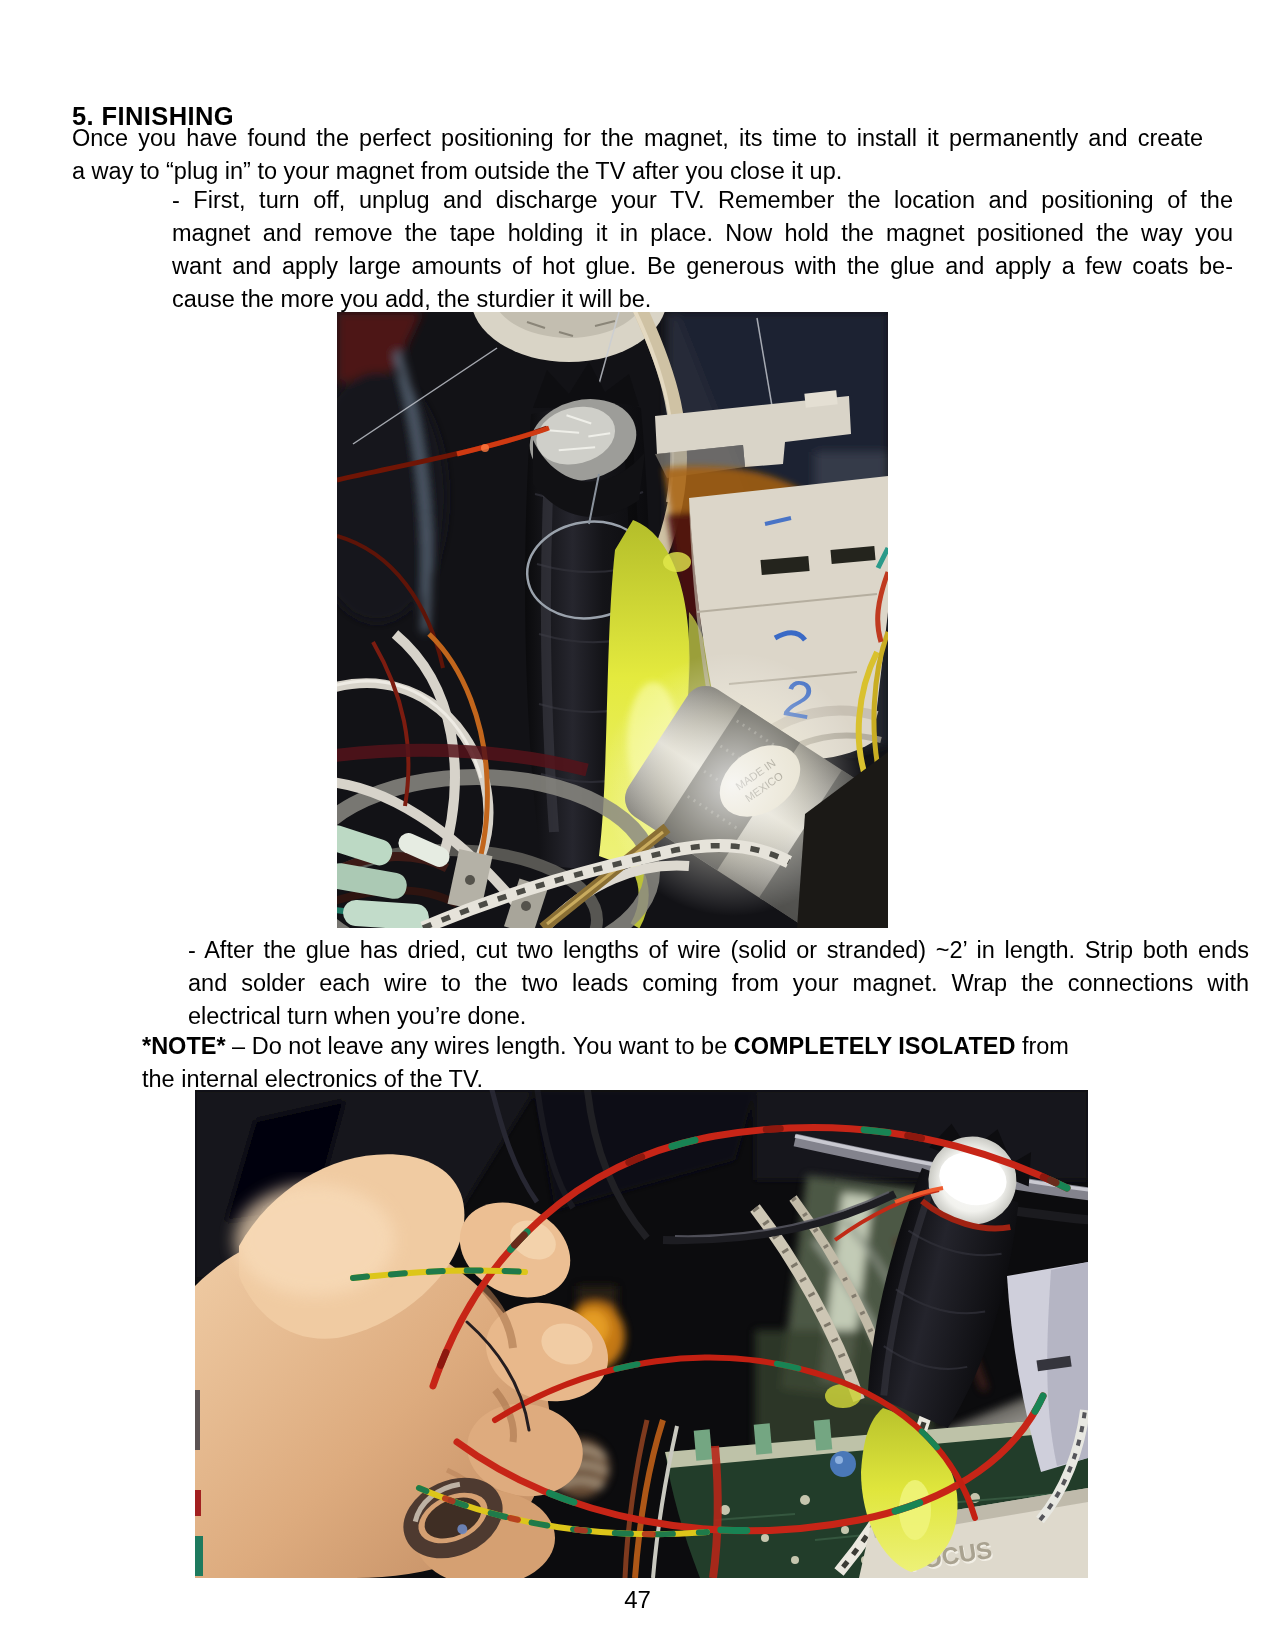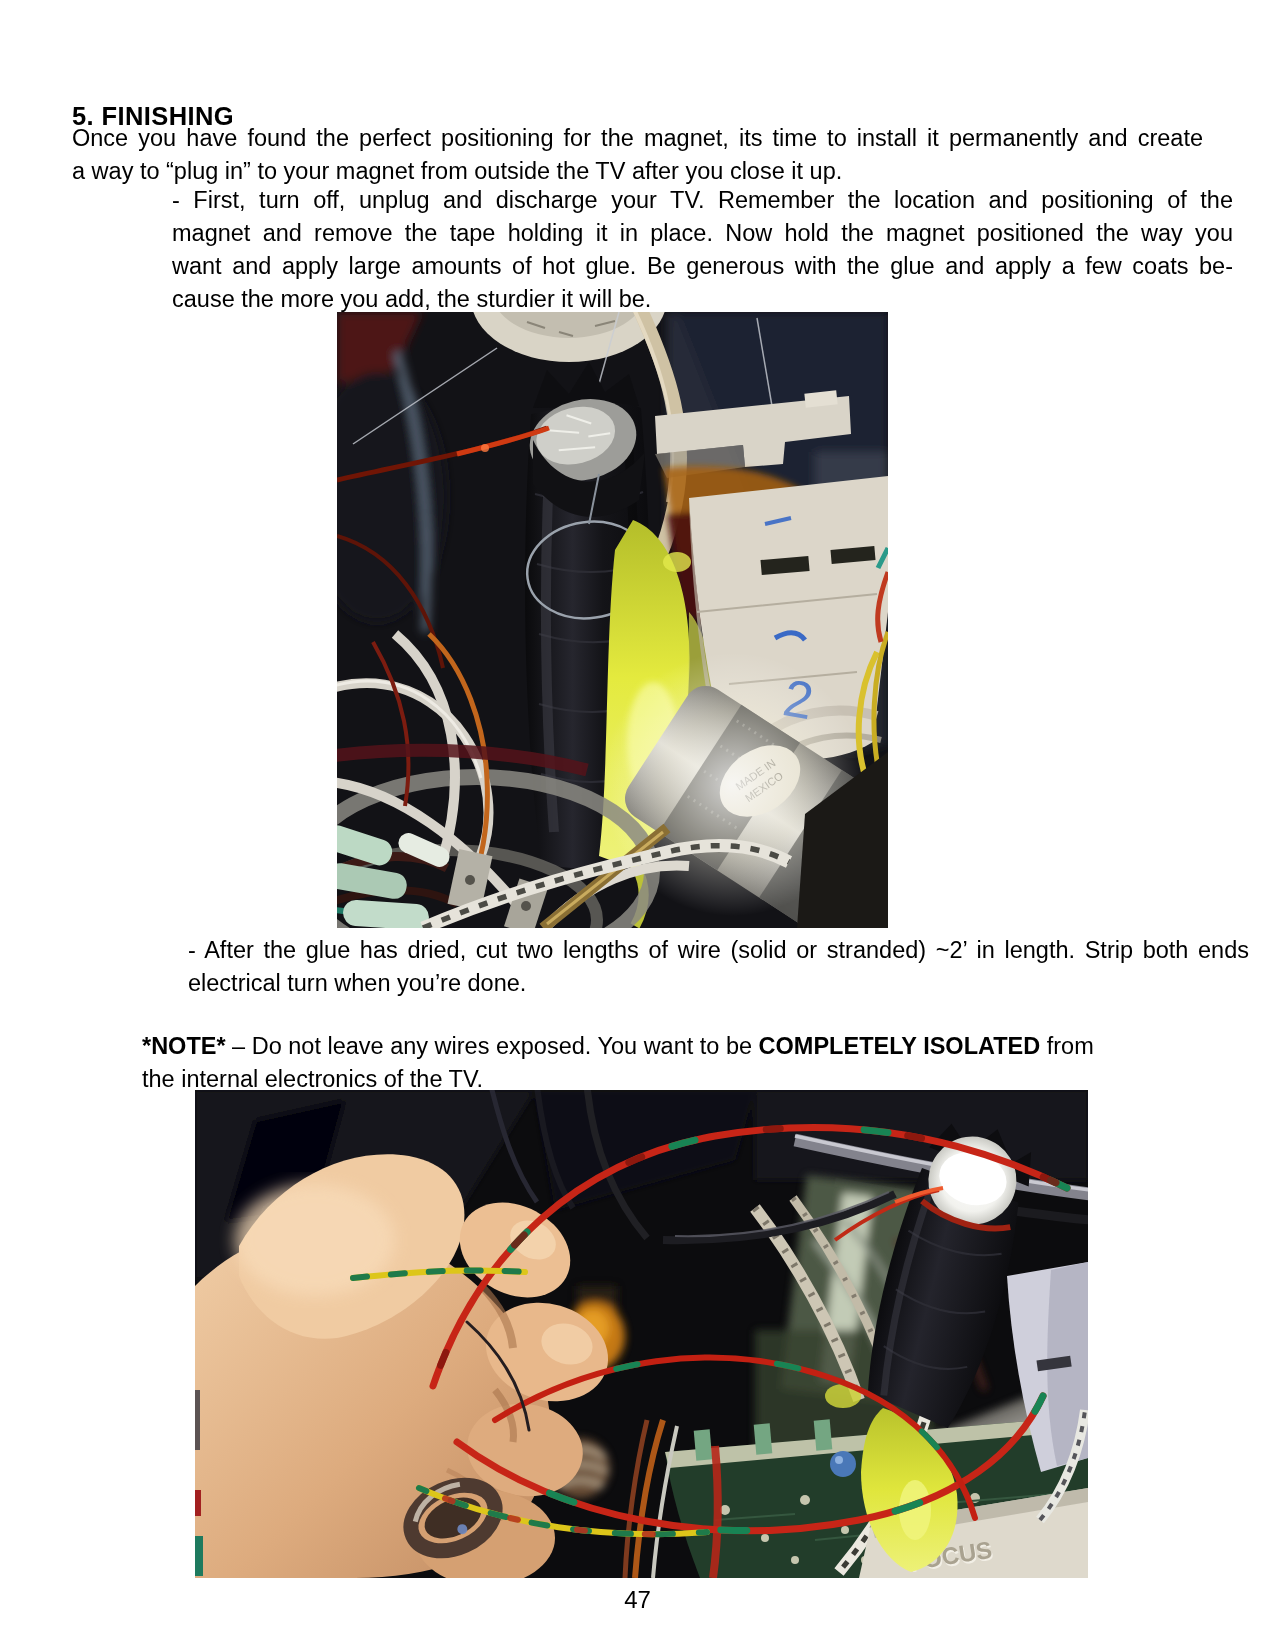--- a/index.html
+++ b/index.html
@@ -218,25 +218,26 @@
     <path d="M551,260 C540,290 538,310 544,330" stroke="#c03a20" stroke-width="5"></path>
     <path d="M551,236 l-10,20" stroke="#2a9a8a" stroke-width="5"></path>
   </g>
 
   <path d="M468,502 L551,440 L551,616 L460,616 Z" fill="#1b1916"></path>
 </svg>
 </div>
 
 <div class="tb" style="left:142px; top:934px; width:1061px;margin-left:46px;">
     <div class="tline j">- After the glue has dried, cut two lengths of wire (solid or stranded) ~2’ in length. Strip both ends</div>
+    <div class="tline j">and solder each wire to the two leads coming from your magnet. Wrap the connections with</div>
     <div class="tline">electrical turn when you’re done.</div>
   </div>
 
 <div class="tb" style="left:142px; top:1030px; width:1061px;">
-  <div class="tline note-line"><b>*NOTE*</b><span> – Do not leave any wires exposed. You want to be </span><b>COMPLETELY ISOLATED</b><span> from</span></div>
+  <div class="tline note-line"><b>*NOTE*</b><span> – Do not leave any wires length. You want to be </span><b>COMPLETELY ISOLATED</b><span> from</span></div>
   <div class="tline note-line">the internal electronics of the TV.</div>
 </div>
 
 <div class="photo" style="left:195px; top:1090px; width:893px; height:488px;">
 <svg width="893" height="488" viewBox="0 0 893 488" role="img" aria-label="Hand holding two striped hookup wires soldered to the magnet leads inside the open TV">
   <defs>
     <linearGradient id="skinGrad" x1="0" y1="0" x2="1" y2="1">
       <stop offset="0" stop-color="#f0cda6"></stop>
           <stop offset="0.55" stop-color="#ddab7e"></stop>
       <stop offset="1" stop-color="#c08a60"></stop>

